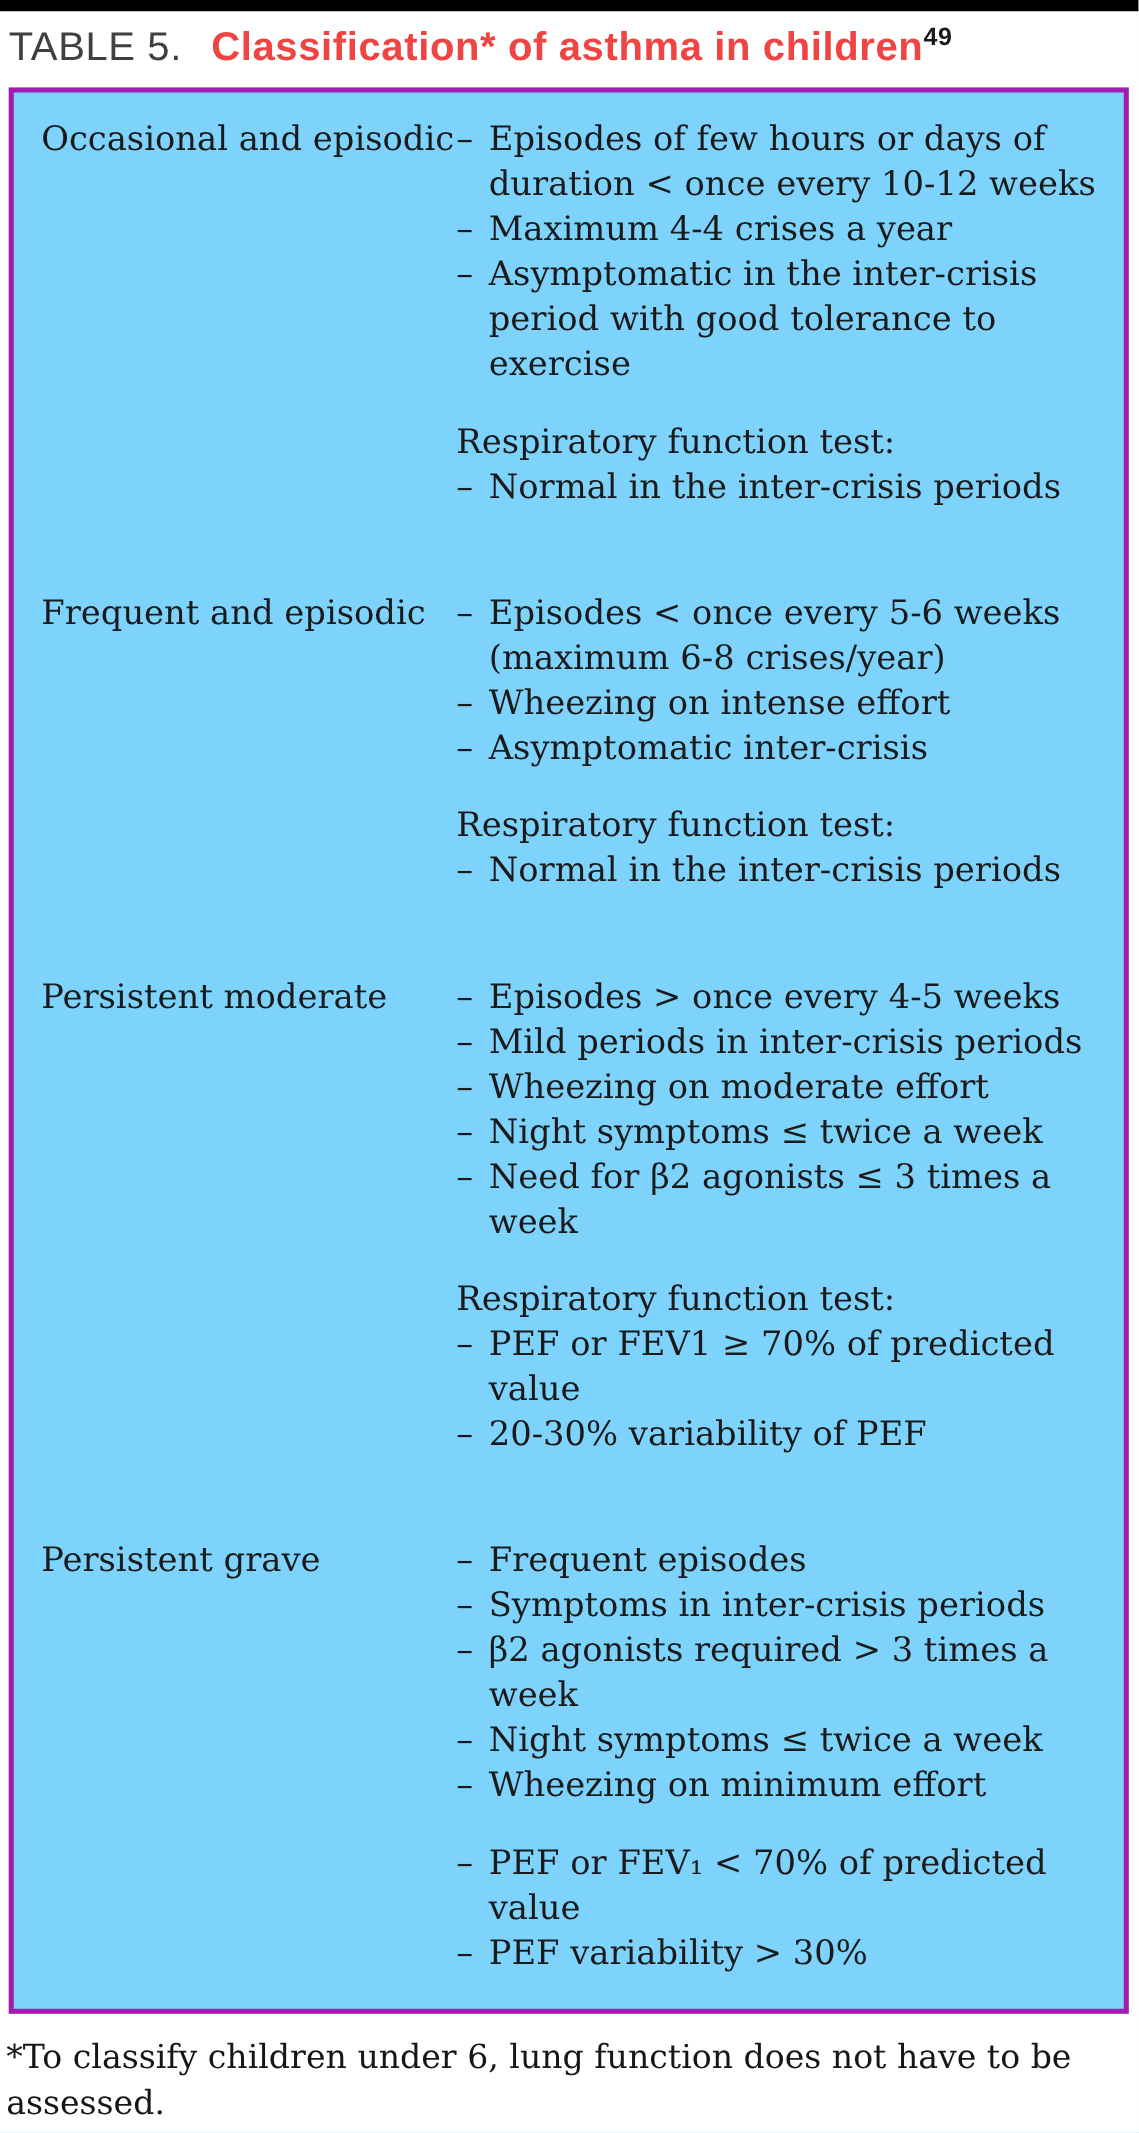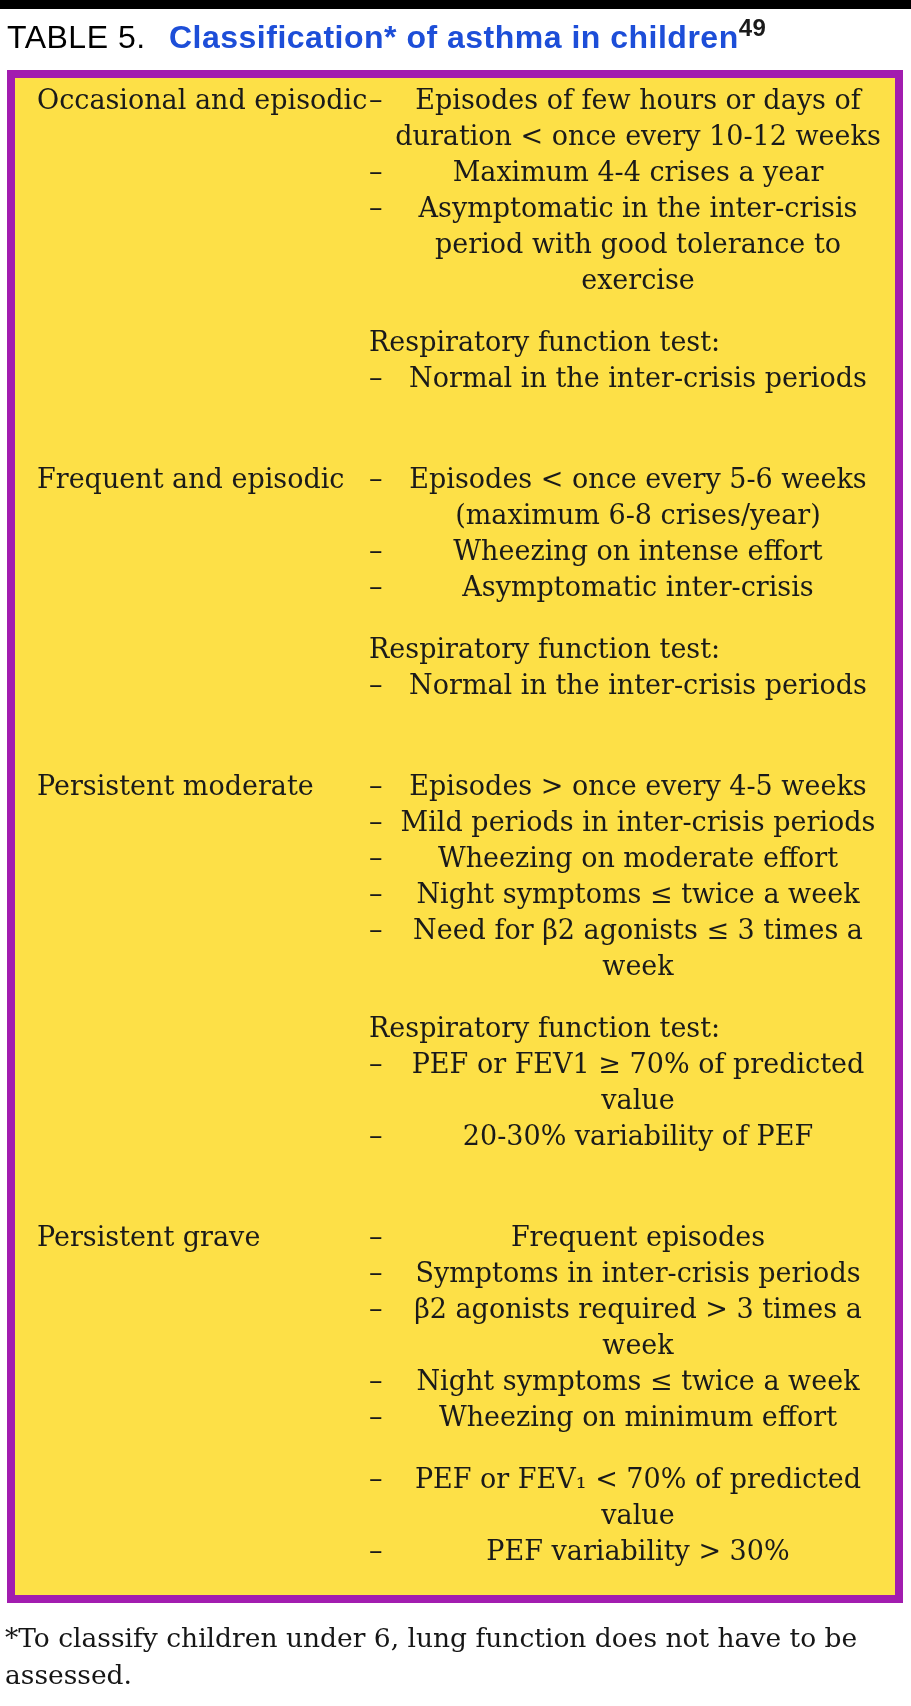--- a/index.html
+++ b/index.html
@@ -24,41 +24,41 @@
   }
   .title-row {
     padding: 10px 6px 14px 7px;
     font-family: "Liberation Sans", sans-serif;
     font-size: 32px;
     letter-spacing: 0.5px;
     white-space: nowrap;
   }
   .title-label {
     font-weight: 400;
-    color: #000000;
+    color: #404040;
   }
   .title-main {
     font-weight: 700;
-    color: #1d4ed8;
+    color: #ef4444;
     margin-left: 14px;
   }
   .title-sup {
     font-weight: 700;
-    font-size: 24px;
+    font-size: 20px;
     vertical-align: super;
     line-height: 0;
     text-align: center;
   }
   .class-box {
     margin-left: 7px;
     margin-right: 8px;
-    border: 8px solid #a21caf;
-    background: #fde047;
+    border: 4px solid #a21caf;
+    background: #7dd3fc;
     box-sizing: border-box;
-    padding: 4px 14px 26px 22px;
+    padding: 20px 14px 26px 22px;
   }
   .section {
     display: grid;
     grid-template-columns: 332px 1fr;
     align-items: start;
   }
   .section + .section {
     margin-top: 65px;
   }
   .category {
@@ -76,21 +76,20 @@
   .subheading {
   }
   .bullet {
     display: flex;
   }
   .dash {
     flex: 0 0 26px;
   }
   .btext {
     flex: 1 1 auto;
-    text-align: center;
   }
   .footnote {
     margin: 16px 4px 0 5px;
     font-size: 26.5px;
     line-height: 37px;
     color: #161616;
   }
 </style>
 </head>
 <body>

